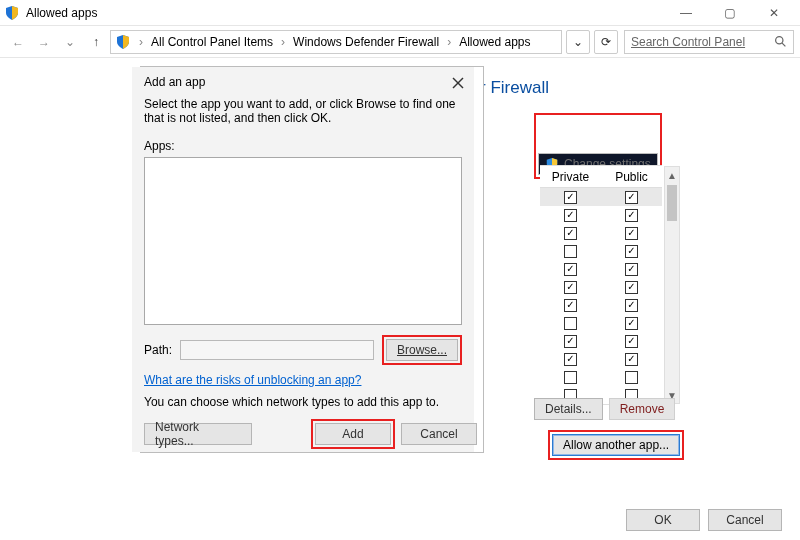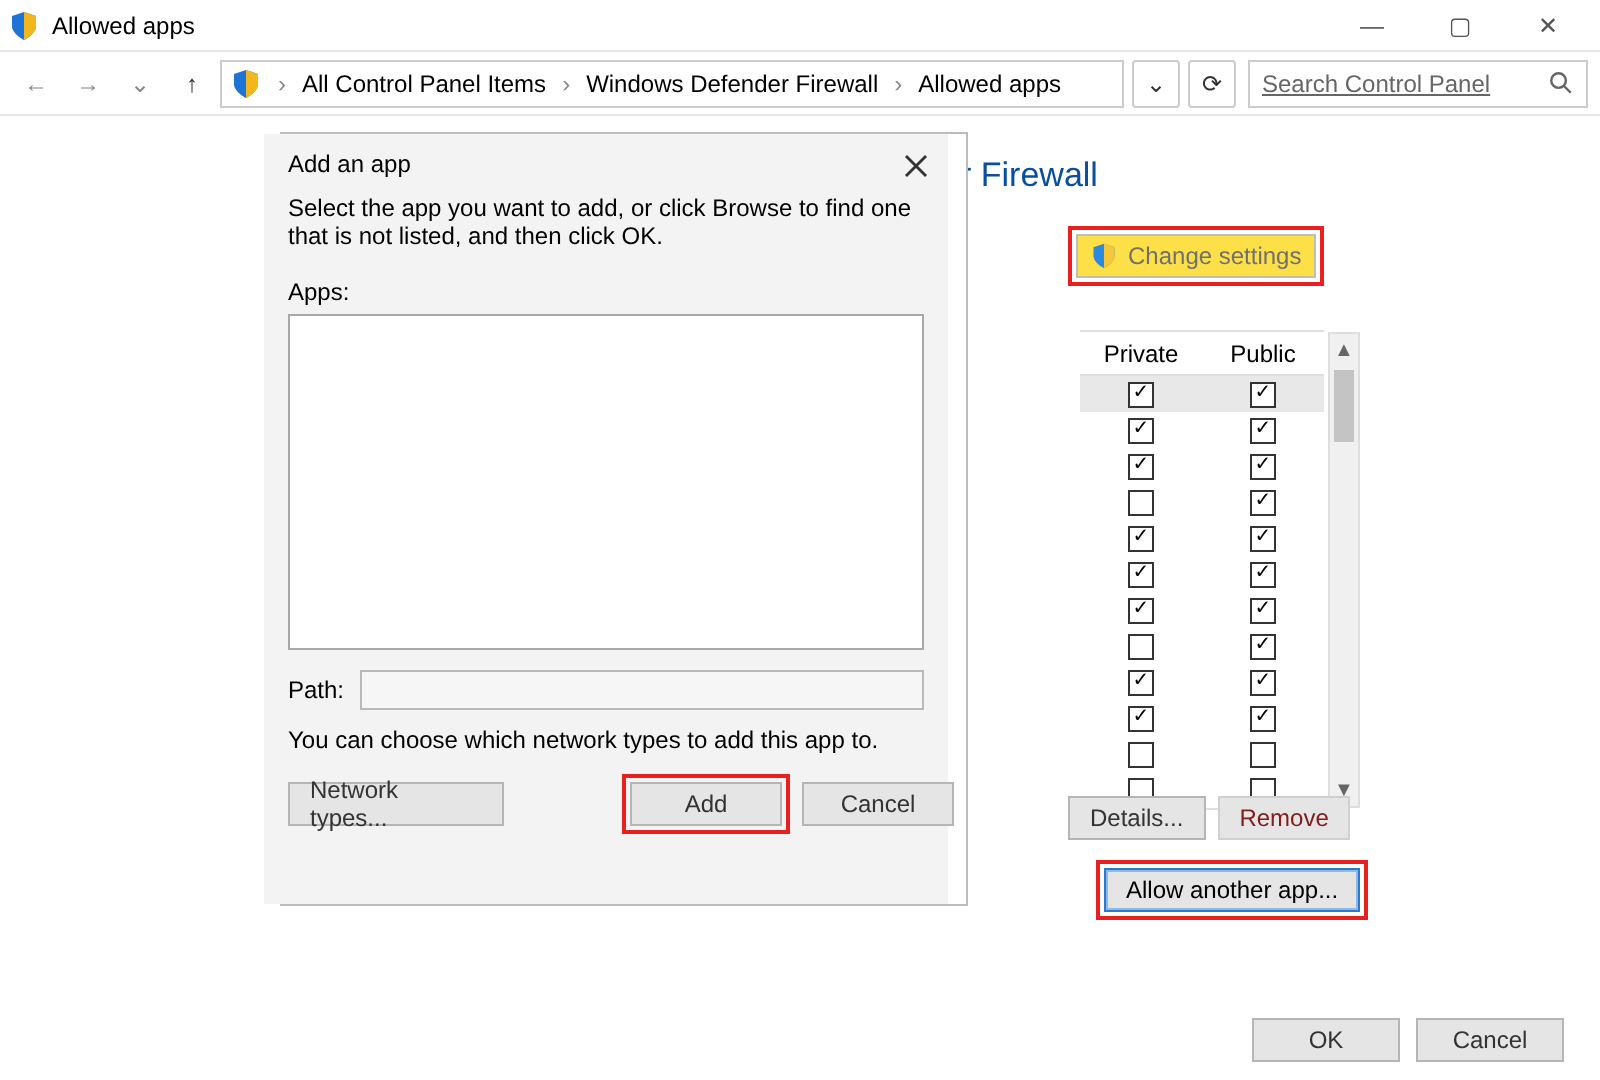--- a/index.html
+++ b/index.html
@@ -16,21 +16,21 @@
   .crumbbox .shield { width:16px; height:16px; margin-right:2px; }
   .crumb { padding:0 2px; }
   .chev { color:#888; padding:0 4px; }
   .iconbtn { width:24px; height:24px; display:flex; align-items:center; justify-content:center; border:1px solid #ccc; border-radius:2px; color:#333; margin-left:2px;}
   .searchbox { width:170px; height:24px; border:1px solid #ccc; display:flex; align-items:center; padding:0 6px; color:#666; margin-left:4px; gap:6px; }
   .searchbox span { flex:1;text-decoration:underline; }
 
   .heading { position:absolute; left:480px; top:78px; font-size:17px; color:#0a4ea0; }
 
   .change-frame { position:absolute; left:534px; top:113px; border:2px solid #e82020; padding:2px; }
-  .changebtn { height:22px; min-width:114px; background:#fde047; border:1px solid #bdbdbd; color:#707070; display:flex; align-items:center; gap:5px; padding:0 6px; }
+  .changebtn { height:22px; min-width:114px; background:#0f172a; border:1px solid #bdbdbd; color:#707070; display:flex; align-items:center; gap:5px; padding:0 6px;margin-top:36px; }
   .shieldicon { width:14px; height:14px; }
 
   .checklist { position:absolute; left:540px; top:165px; width:122px; background:#fff; border-bottom:1px solid #dedede; border-top:1px solid #dedede; }
   .checkhead { display:flex; height:22px; align-items:center; border-bottom:1px solid #dedede; }
   .checkhead div { flex:1; text-align:center; }
   .checkrow { display:flex; height:18px; align-items:center; }
   .checkrow.sel { background:#e8e8e8; }
   .checkcell { flex:1; display:flex; justify-content:center; align-items:center; }
   .cbx { width:13px; height:13px; border:1px solid #333; display:flex; align-items:center; justify-content:center; background:#fff; font-size:10px; line-height:1; }
   .cbx.on::after { content:"✓"; }
@@ -252,21 +252,25 @@
         <line x1="1" y1="1" x2="11" y2="11" stroke="#333" stroke-width="1.4"></line>
         <line x1="11" y1="1" x2="1" y2="11" stroke="#333" stroke-width="1.4"></line>
       </svg>
   </div>
   <div class="instr">Select the app you want to add, or click Browse to find one that is not listed, and then click OK.</div>
   <div class="appslbl">Apps:</div>
   <div class="listbox"></div>
   <div class="pathrow">
     <span>Path:</span>
     <div class="pathfield"></div>
-  </div>
+    <div class="browse-frame">
+      <div class="btn" style="text-decoration:underline;text-decoration-color:#333;min-width:70px">Browse...</div>
+    </div>
+  </div>
+  <a class="link">What are the risks of unblocking an app?</a>
   <div class="note">You can choose which network types to add this app to.</div>
   <div class="btnrow">
     <div class="btn" style="min-width:108px">Network types...</div>
     <div class="spacer"></div>
     <div class="add-frame">
       <div class="btn" style="min-width:76px">Add</div>
     </div>
     <div class="btn" style="min-width:76px">Cancel</div>
   </div>
 </div>

